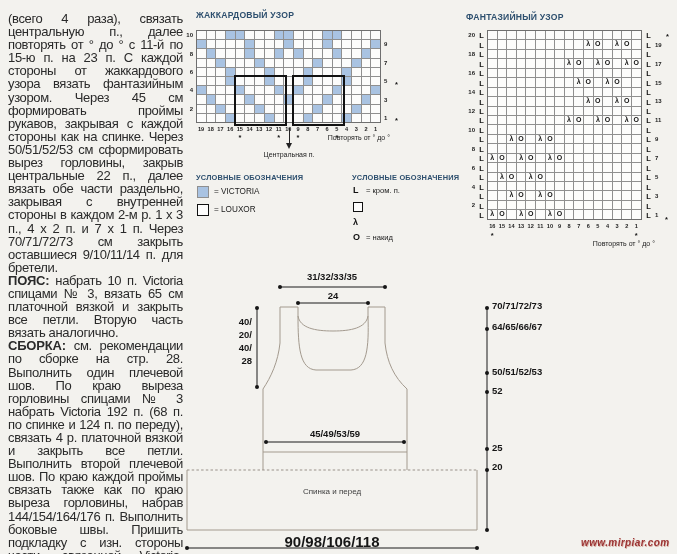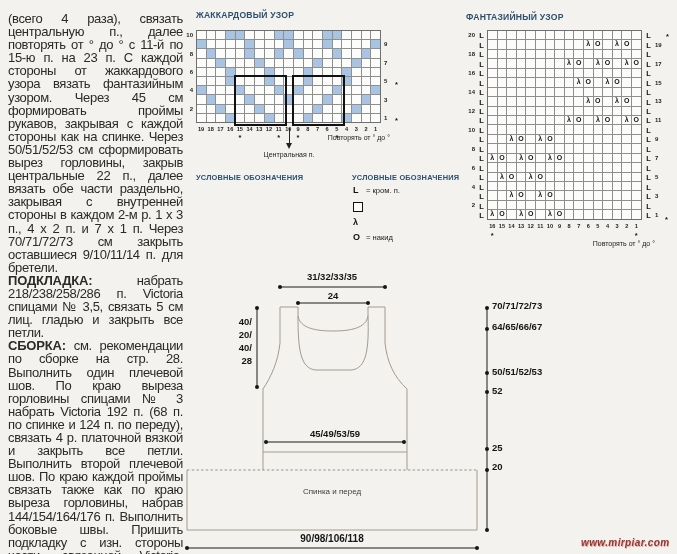--- a/index.html
+++ b/index.html
@@ -38,30 +38,30 @@
   .legend-row .sym{width:13px;flex:0 0 auto;font-weight:bold;font-size:9px;line-height:9px;color:#111;}
   .legend-row .sqr{width:8px;height:8px;border:1.6px solid #111;background:#fdfdfc;margin-right:3px;flex:0 0 auto;}
   .legend-row .lab{font-size:7.6px;line-height:9.5px;color:#222;}
   #legend-colors .lab{font-size:8.2px;line-height:11px;}
   
   #schem-svg{position:absolute;left:0;top:0;pointer-events:none;}
   .meas{position:absolute;font-weight:bold;font-size:9.5px;color:#161616;white-space:nowrap;}
   .meas.center{transform:translateX(-50%);}
   #strap-len{position:absolute;text-align:right;line-height:13px;}
   #piece-label{position:absolute;font-size:8px;color:#3d3d3d;transform:translateX(-50%);white-space:nowrap;}
-  #bottom-width{font-size:10px;}
+  #bottom-width{font-size:15px;}
   #watermark{position:absolute;left:581px;top:537px;font-size:10px;font-weight:bold;font-style:italic;
     color:#9c3434;letter-spacing:0.4px;text-shadow:0.7px 0.7px 0 #d9b3a8;}
 </style>
 </head>
 <body>
 
 <div id="instructions">
     <div class="para">(всего 4 раза), связать центральную п., далее повторять от ° до ° с 11-й по 15-ю п. на 23 п. С каждой стороны от жаккардового узора вязать фантазийным узором. Через 45 см формировать проймы рукавов, закрывая с каждой стороны как на спинке. Через 50/51/52/53 см сформировать вырез горловины, закрыв центральные 22 п., далее вязать обе части раздельно, закрывая с внутренней стороны в каждом 2-м р. 1 х 3 п., 4 х 2 п. и 7 х 1 п. Через 70/71/72/73 см закрыть оставшиеся 9/10/11/14 п. для бретели.</div>
-    <div class="para"><b>ПОДКЛАДКА: </b>набрать 218/238/258/286 п. Victoria спицами № 3,5, связать 5 см лиц. гладью и закрыть все петли.</div>
+    <div class="para"><b>ПОЯС: </b>набрать 10 п. Victoria спицами № 3, вязать 65 см платочной вязкой и закрыть все петли. Вторую часть вязать аналогично.</div>
     <div class="para"><b>СБОРКА: </b>см. рекомендации по сборке на стр. 28. Выполнить один плечевой шов. По краю выреза горловины спицами № 3 набрать Victoria 192 п. (68 п. по спинке и 124 п. по переду), связать 4 р. платочной вязкой и закрыть все петли. Выполнить второй плечевой шов. По краю каждой проймы связать также как по краю выреза горловины, набрав 144/154/164/176 п. Выполнить боковые швы. Пришить подкладку с изн. стороны части, связанной Victoria. Пришить 2 части пояса на резинку и продеть через разрезы, чтобы его можно было завязать на спине.</div>
   </div>
 
 <div class="chart-title" style="left:196px;top:10px;">ЖАККАРДОВЫЙ УЗОР</div>
 <div class="gridwrap" id="jq-wrap" style="left:196px;top:30px;">
   <div class="kgrid" id="jq-grid" style="grid-template-columns:repeat(19,8.7px);grid-auto-rows:8.2px;">
       <div class="jcell"></div>
       <div class="jcell"></div>
       <div class="jcell"></div>
       <div class="jcell blue" style="background: rgb(169, 195, 226);"></div>
@@ -701,20 +701,28 @@
     <div class="colnum" style="left: 612.3px; top: 223px; width: 9.6px; text-align: center;">3</div>
     <div class="colnum" style="left: 621.9px; top: 223px; width: 9.6px; text-align: center;">2</div>
     <div class="colnum" style="left: 631.5px; top: 223px; width: 9.6px; text-align: center;">1</div>
     <div class="star" style="left: 487.5px; top: 231px; width: 9.6px; text-align: center;">*</div>
     <div class="star" style="left: 631.5px; top: 231px; width: 9.6px; text-align: center;">*</div>
   </div>
 <div class="repeat-note" style="left:535px;top:240px;width:120px;">Повторять от ° до °</div>
 
 <div class="legend-title" style="left:196px;top:173px;">УСЛОВНЫЕ ОБОЗНАЧЕНИЯ</div>
 <div class="legend" id="legend-colors" style="left:197px;top:186px;width:130px;">
+    <div class="legend-row">
+      <div class="sw victoria-blue"></div>
+      <div class="lab">= VICTORIA</div>
+    </div>
+    <div class="legend-row">
+      <div class="sw louxor-white"></div>
+      <div class="lab">= LOUXOR</div>
+    </div>
   </div>
 
 <div class="legend-title" style="left:352px;top:173px;">УСЛОВНЫЕ ОБОЗНАЧЕНИЯ</div>
 <div class="legend" id="legend-symbols" style="left:353px;top:186px;width:112px;">
     <div class="legend-row">
       <div class="sym">L</div>
       <div class="lab">= кром. п.</div>
     </div>
     <div class="legend-row">
       <div class="sqr" style="margin-right: 5px;"></div>

